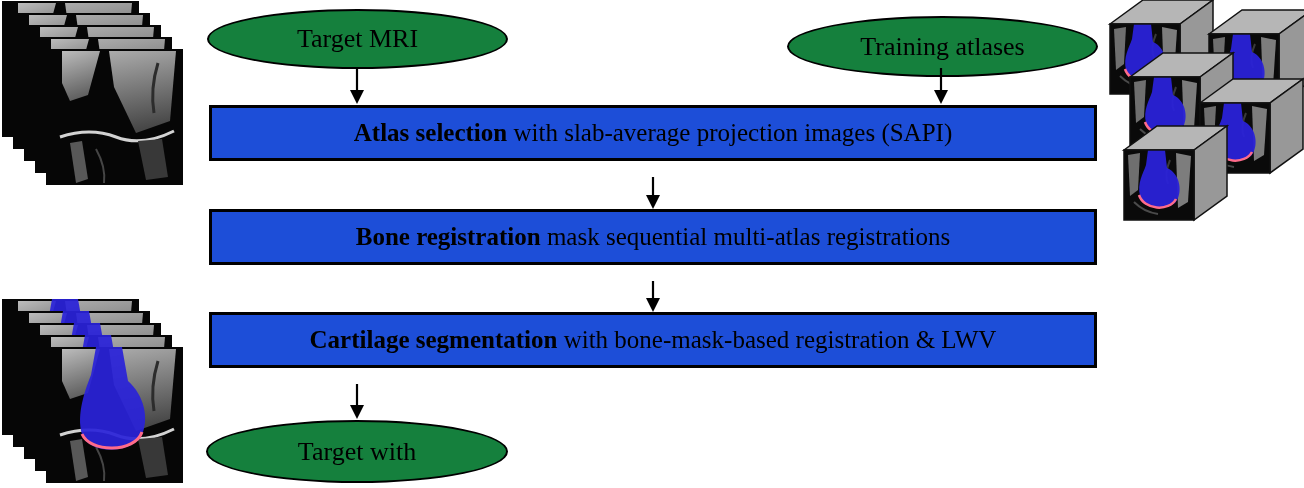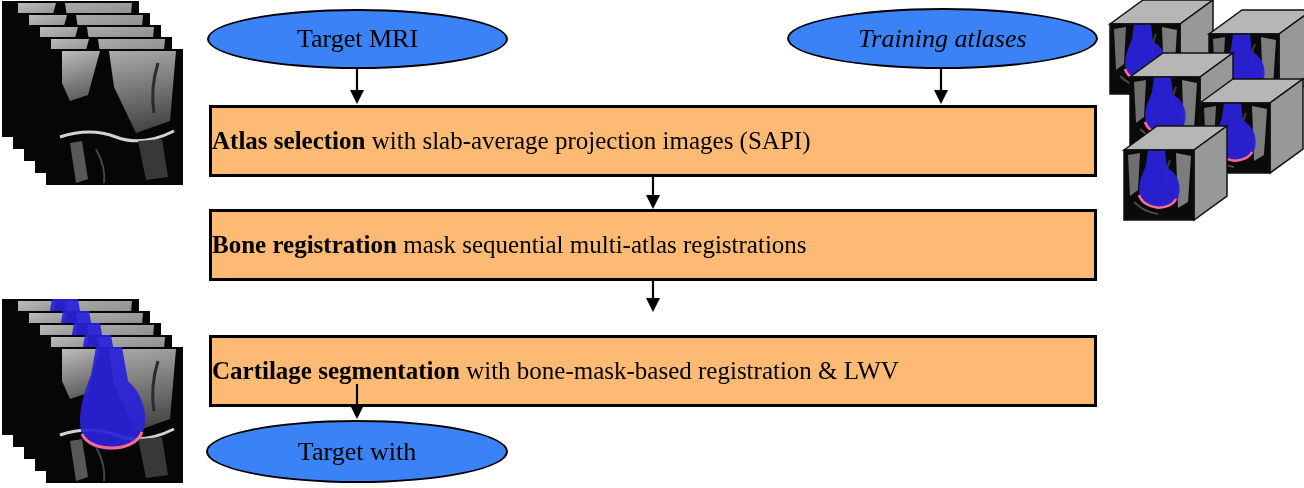--- a/index.html
+++ b/index.html
@@ -2,37 +2,37 @@
 <html><head>
 <meta charset="utf-8">
 <style>
   html,body { margin:0; padding:0; background:#ffffff; }
   .canvas {
     position:relative; width:1304px; height:488px; background:#ffffff;
     font-family:"Liberation Serif", serif; overflow:hidden; color:#000;
   }
   .node-ellipse {
     position:absolute; border:2.5px solid #000; border-radius:50%;
-    background:#3b82f6; box-sizing:border-box;
+    background:#15803d; box-sizing:border-box;
     display:flex; align-items:center; justify-content:center;
     font-size:26px; line-height:1; white-space:nowrap;
   }
   .ellipse-target-mri      { left:207px; top:9px;   width:301px; height:60px; }
-  .ellipse-training-atlases{ left:787px; top:8px;   width:311px; height:61px;font-style:italic; }
+  .ellipse-training-atlases{ left:787px; top:16px;   width:311px; height:61px; }
   .ellipse-target-mask     { left:206px; top:420px; width:302px; height:63px; }
   .step-box {
-    position:absolute; left:209px; width:888px; height:72px;
-    border:3px solid #000; box-sizing:border-box; background:#fdba74;
-    display:flex; align-items:center; justify-content:flex-start;
+    position:absolute; left:209px; width:888px; height:56px;
+    border:3px solid #000; box-sizing:border-box; background:#1d4ed8;
+    display:flex; align-items:center; justify-content:center;
     font-size:25px; line-height:1.1; white-space:nowrap;
   }
   .step-box .lead { font-weight:bold; }
   .box-1 { top:105px; }
   .box-2 { top:209px; }
-  .box-3 { top:312px;margin-top:23px; }
+  .box-3 { top:312px; }
   svg.layer { position:absolute; }
   svg.arrow-layer { left:0; top:0; pointer-events:none; }
 </style>
 </head>
 <body>
 
 <div class="canvas">
 
   <svg width="0" height="0" style="position:absolute" aria-hidden="true">
     <defs>

